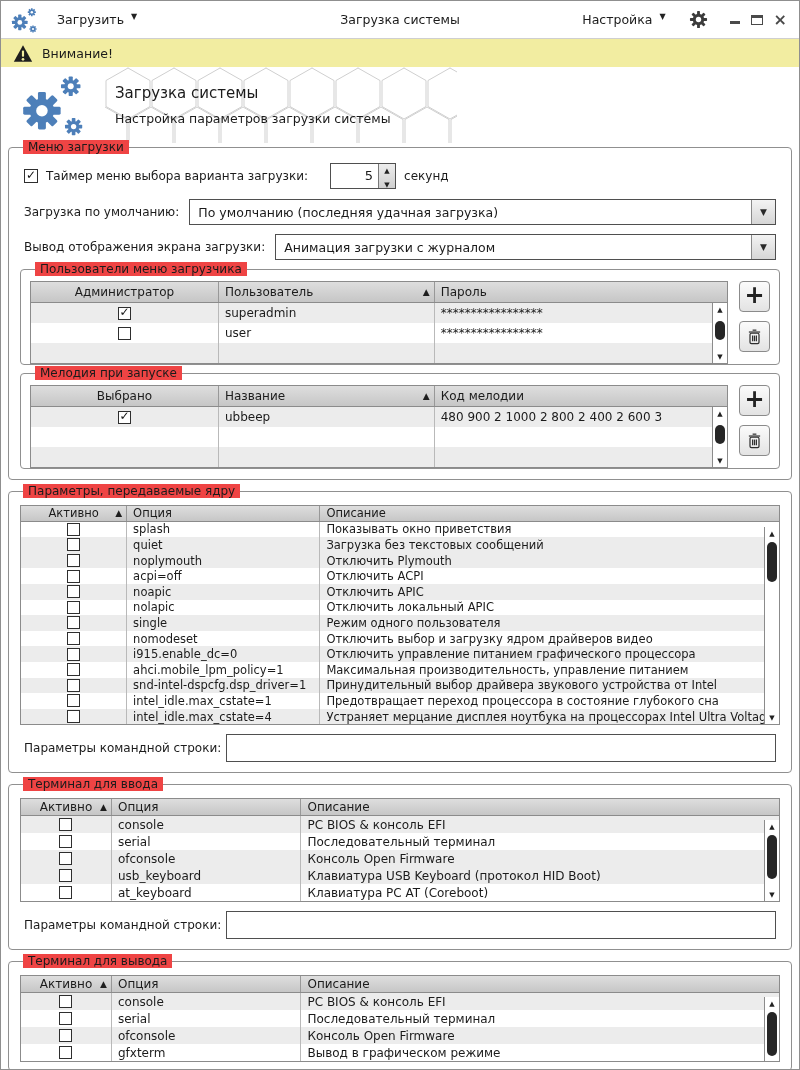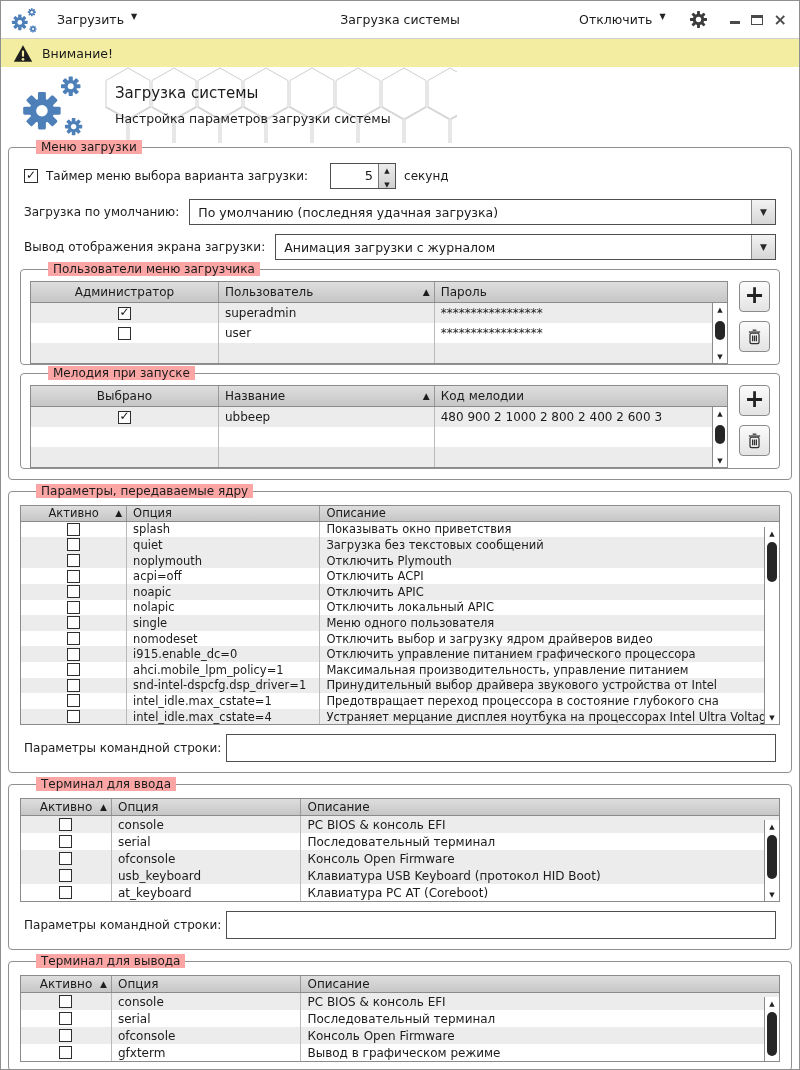--- a/index.html
+++ b/index.html
@@ -33,21 +33,21 @@
   .banner { height:76px; flex:0 0 76px; position:relative; display:flex; align-items:center; padding:2px 10px; overflow:hidden; }
   .banner-icon { width:82px; height:72px; flex:0 0 82px; z-index:1; }
   .hexes { position:absolute; left:104px; top:0; height:76px; width:352px; z-index:0; }
   .banner-text { margin-left:22px; z-index:1; }
   .banner-title { font-size:15px; margin-bottom:9px; }
   .banner-sub { font-size:12.5px; }
   
   .grp { position:relative; border:1px solid #909090; border-radius:4px;
     margin:4px 7px 7px; padding:13px 11px 8px; background:#fff; }
   .grp.inner { margin:0 0 8px; padding:11px 9px 0; }
-  .legend { position:absolute; top:-8px; left:27px; background:#fca5a5; padding:0 5px; font-size:12px; }
+  .legend { position:absolute; top:-8px; left:14px; background:#ef4444; padding:0 5px; font-size:12px; }
   
   .timer-row { display:flex; align-items:center; gap:8px; margin:2px 4px 10px; }
   .combo-row { display:flex; align-items:center; margin:0 4px 9px; gap:10px; }
   .cb { width:14px; height:14px; border:1.6px solid #2e2e2e; background:#fff; flex:0 0 14px;
     display:inline-flex; align-items:center; justify-content:center; font-size:12px; color:#111; }
   .cb.checked::before { content:"✓"; font-weight:bold; margin-top:-2px; }
   .spin { width:66px; height:26px; border:1.5px solid #4f4f4f; background:#fff; display:flex; margin-left:14px; }
   .spin .val { flex:1; text-align:right; padding:0 5px; line-height:23px; font-size:13px; }
   .spin .btns { width:17px; border-left:1px solid #787878; background:linear-gradient(#ededed,#cfcfcf);
     display:flex; flex-direction:column; align-items:center; justify-content:center; }
@@ -133,21 +133,21 @@
         </g>
       </g>
     </svg>
     <div class="tbtn">
       <span>Загрузить</span>
       <span class="dda">▼</span>
     </div>
   </div>
   <div class="tb-right">
     <div class="tbtn">
-      <span>Отключить</span>
+      <span>Настройка</span>
       <span class="dda">▼</span>
     </div>
     <div class="gearbtn">
       <svg width="19" height="19" viewBox="-30 -30 60 60">
         <g fill="#3c3c3c">
           <rect x="-4.5" y="-27" width="9" height="54" rx="2"></rect>
           <rect x="-4.5" y="-27" width="9" height="54" rx="2" transform="rotate(45)"></rect>
           <rect x="-4.5" y="-27" width="9" height="54" rx="2" transform="rotate(90)"></rect>
           <rect x="-4.5" y="-27" width="9" height="54" rx="2" transform="rotate(135)"></rect>
           <circle r="18"></circle>
@@ -431,21 +431,21 @@
             <div class="cb"></div>
           </div>
           <div class="tcell" style="width: 25.5%;">nolapic</div>
           <div class="tcell" style="width: 60.5%;">Отключить локальный APIC</div>
         </div>
         <div class="trow odd">
           <div class="tcell center" style="width: 14%;">
             <div class="cb"></div>
           </div>
           <div class="tcell" style="width: 25.5%;">single</div>
-          <div class="tcell" style="width: 60.5%;">Меню одного пользователя</div>
+          <div class="tcell" style="width: 60.5%;">Режим одного пользователя</div>
         </div>
         <div class="trow even">
           <div class="tcell center" style="width: 14%;">
             <div class="cb"></div>
           </div>
           <div class="tcell" style="width: 25.5%;">nomodeset</div>
           <div class="tcell" style="width: 60.5%;">Отключить выбор и загрузку ядром драйверов видео</div>
         </div>
         <div class="trow odd">
           <div class="tcell center" style="width: 14%;">

